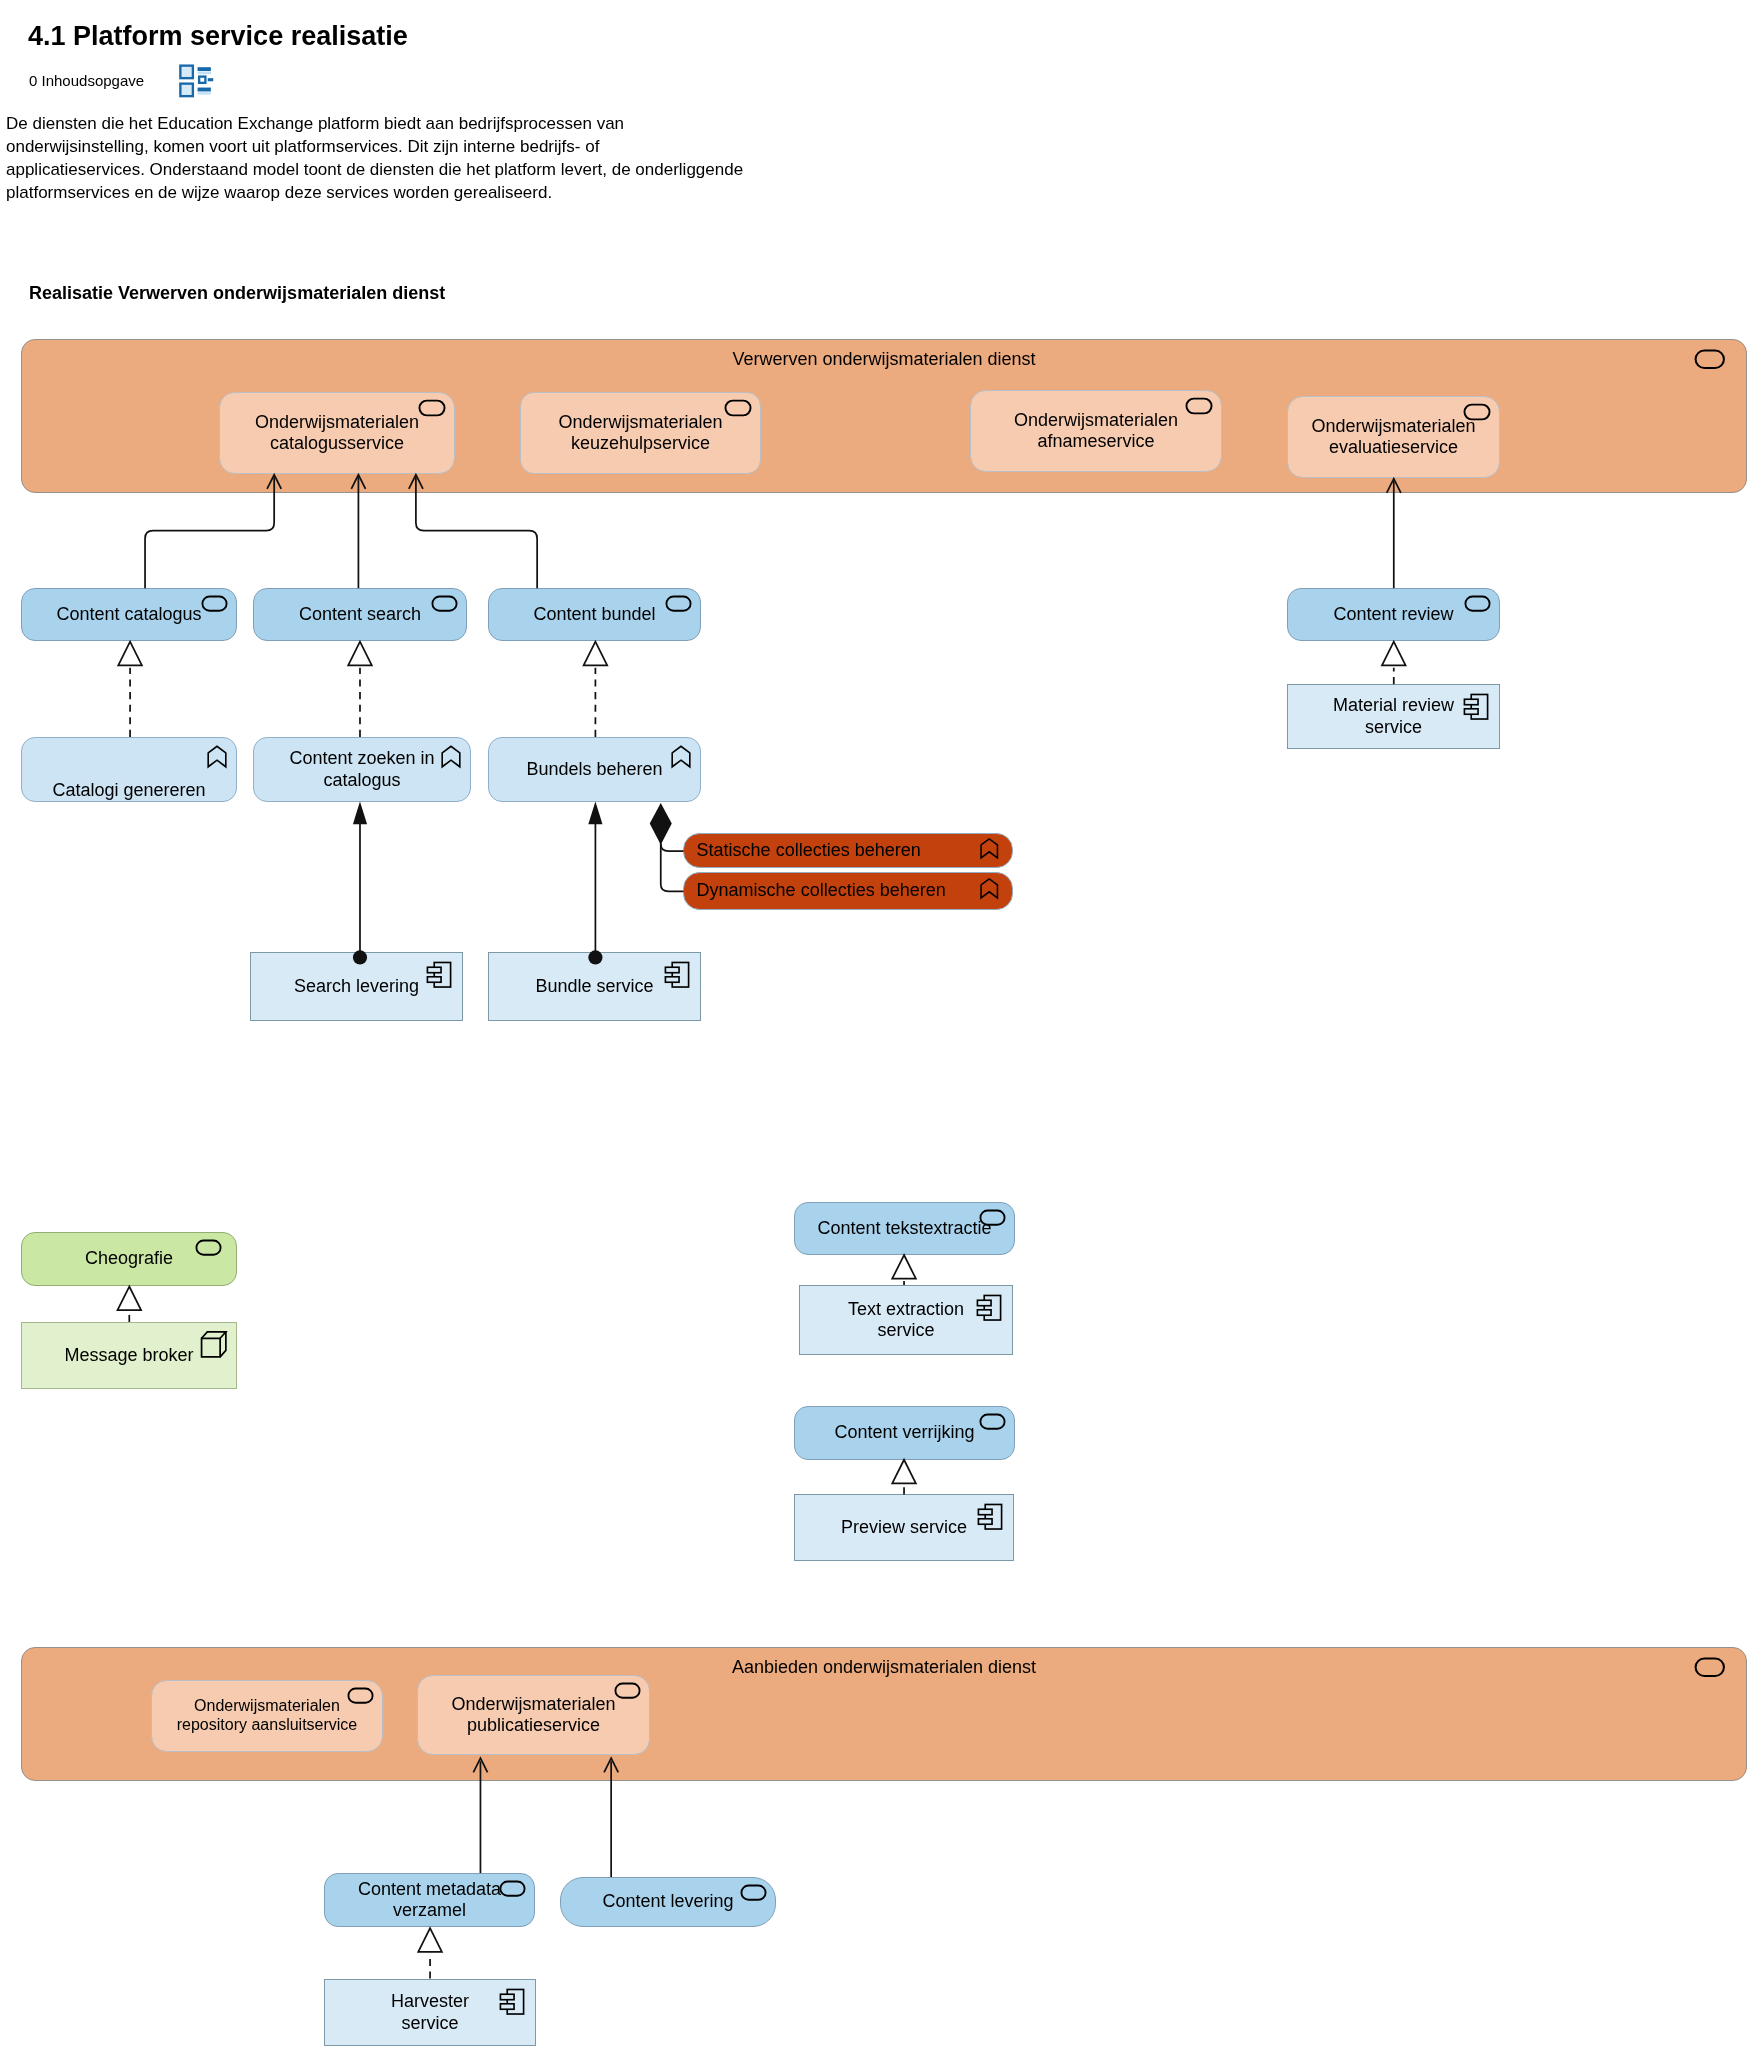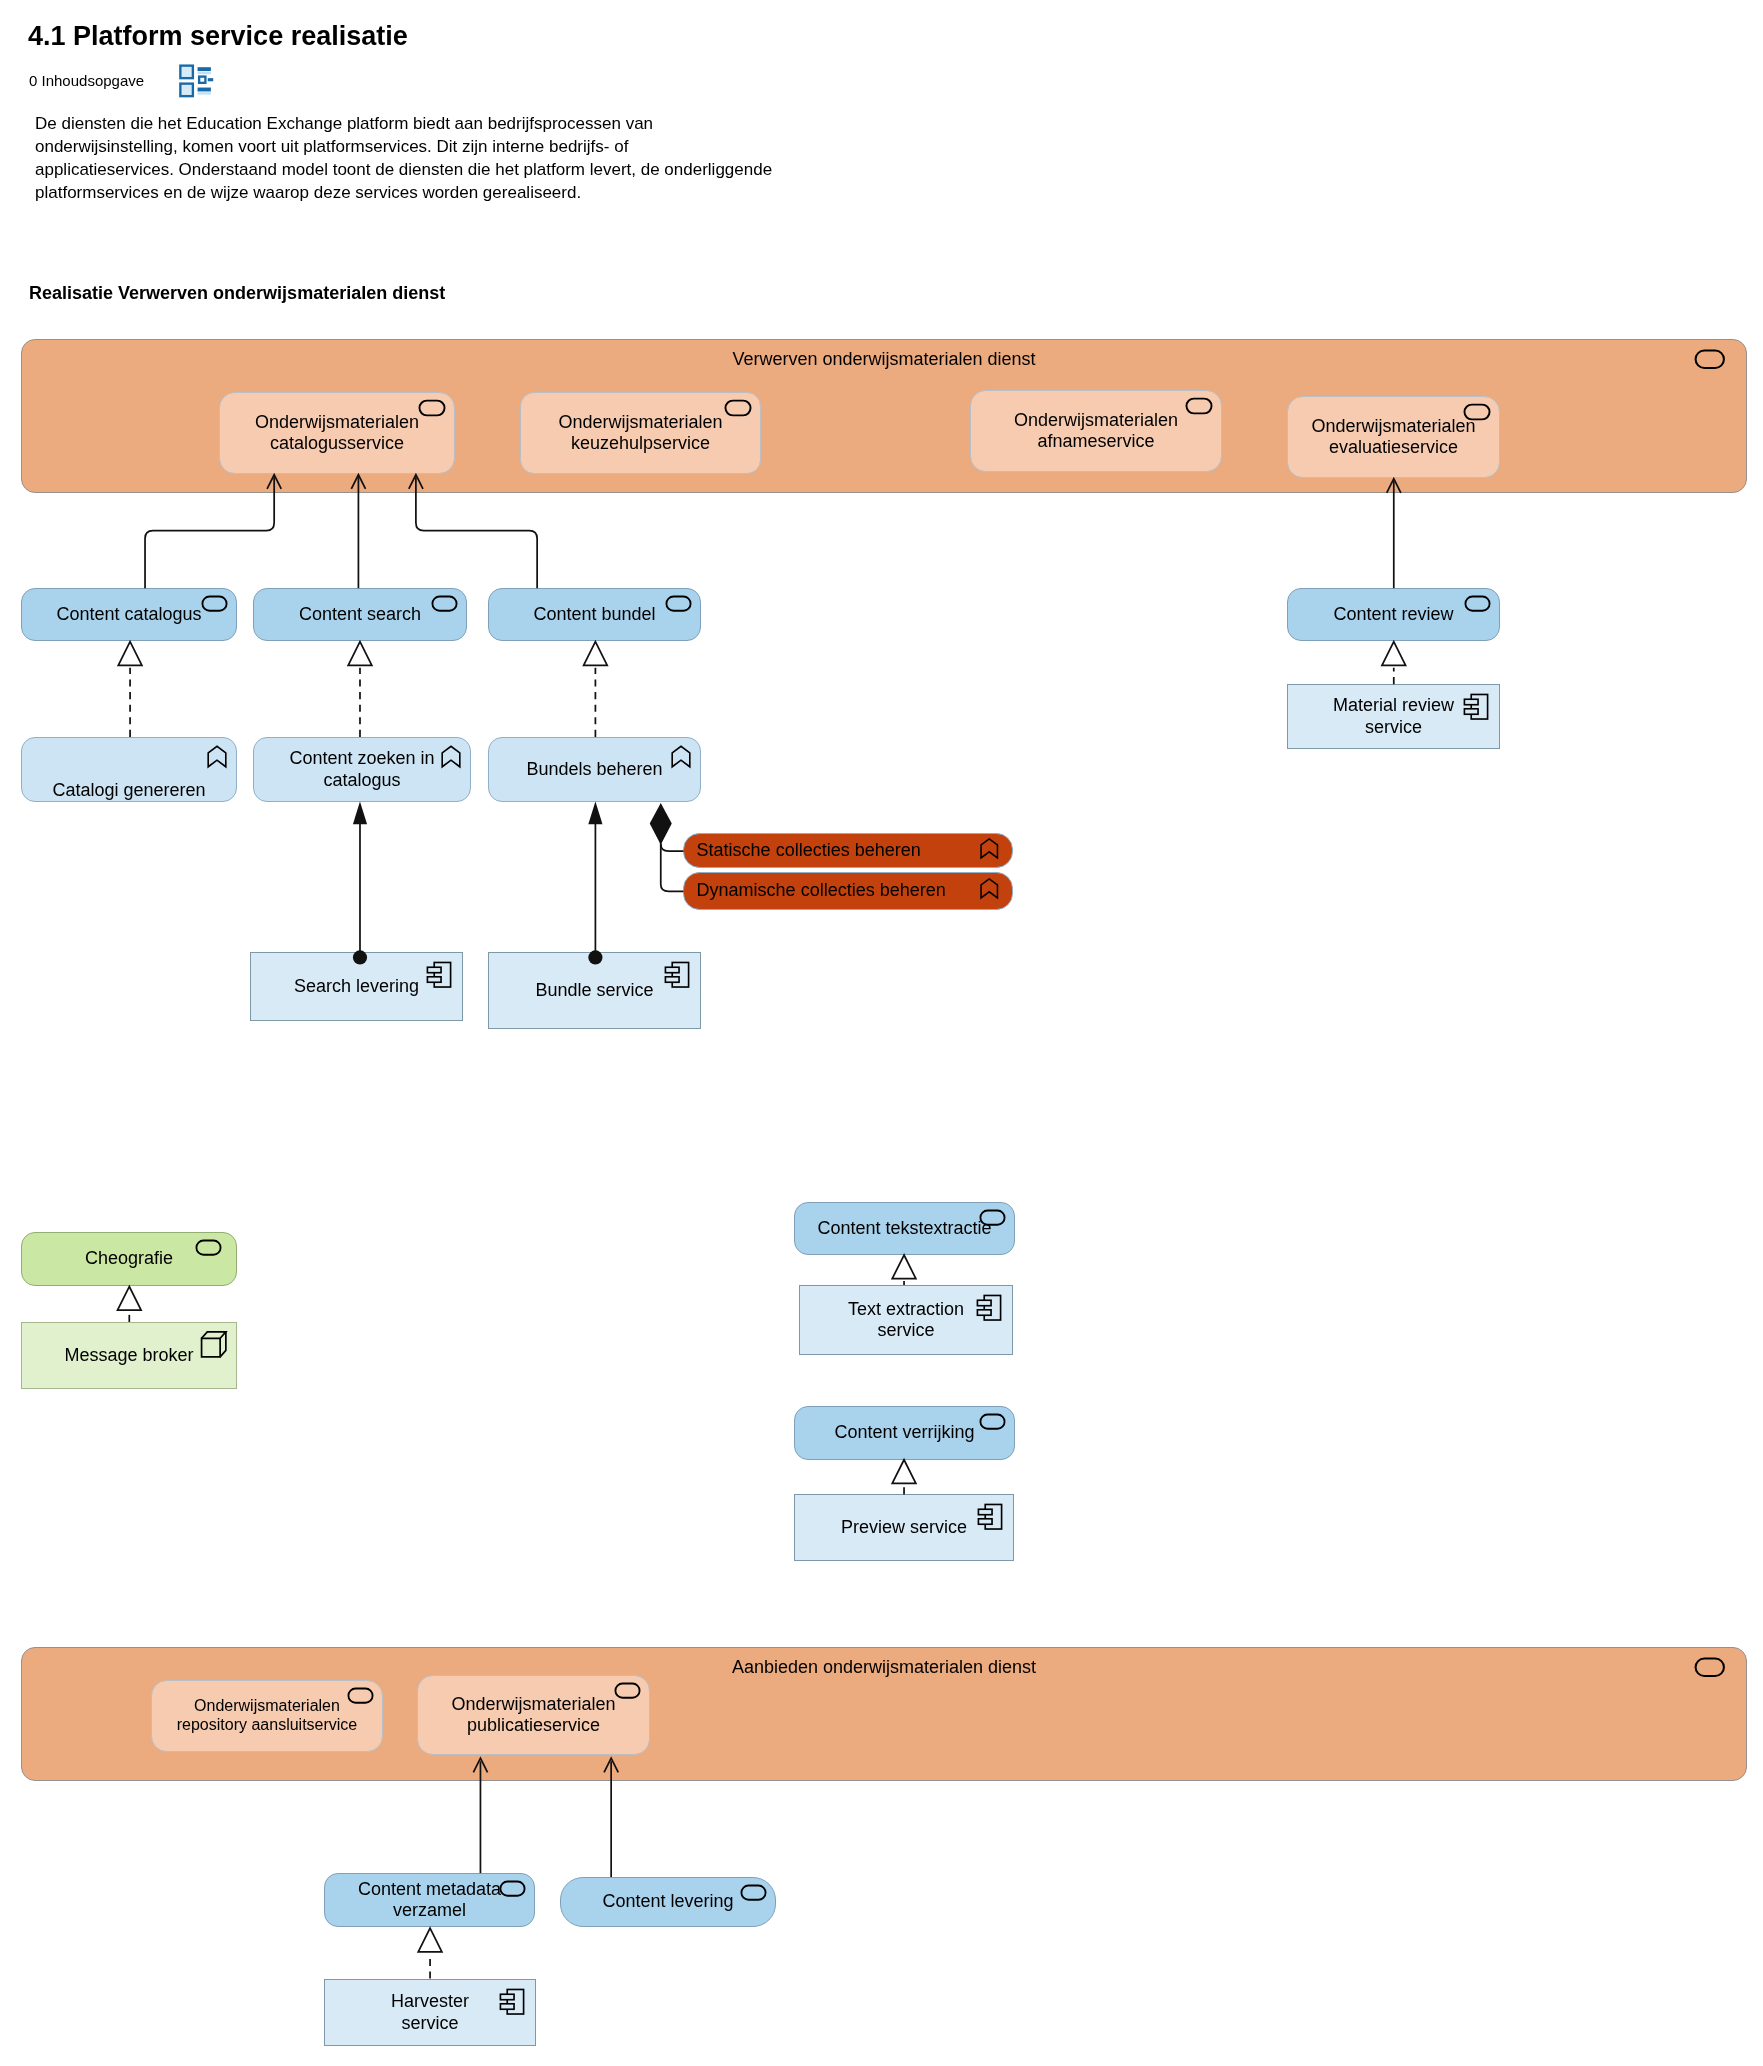--- a/index.html
+++ b/index.html
@@ -3,21 +3,21 @@
 <meta charset="utf-8">
 <style>
   html,body{margin:0;padding:0;background:#ffffff;}
   body{width:1764px;height:2066px;position:relative;overflow:hidden;
        font-family:"Liberation Sans", sans-serif;color:#000;}
   #canvas{position:absolute;left:0;top:0;width:1764px;height:2066px;}
 
   .h1{position:absolute;left:28px;top:20.5px;font-size:27px;font-weight:bold;}
   .toc-row{position:absolute;left:29px;top:72px;font-size:15px;}
   .toc-icon{position:absolute;left:178px;top:63px;}
-  .intro{position:absolute;left:35px;top:112px;font-size:17px;line-height:23px;white-space:pre-line;}
+  .intro{position:absolute;left:6px;top:112px;font-size:17px;line-height:23px;white-space:pre-line;}
   .h2{position:absolute;left:29px;top:283px;font-size:18px;font-weight:bold;}
 
   .node{position:absolute;box-sizing:border-box;display:flex;align-items:center;justify-content:center;
         text-align:center;font-size:18px;line-height:1.18;z-index:2;}
   .svc{background:#a9d3ec;border:1.6px solid #7fa0b8;border-radius:14px;padding:0 9.4px;}
   .fn{background:#cde4f4;border:1.6px solid #8fb0c8;border-radius:14px;padding:0 9.4px;}
   .fn-small{background:#c2410c;border:1.6px solid #8fb0c8;border-radius:16.5px;
             justify-content:flex-start;text-align:left;padding:0 50px 0 12.6px;}
   .cmp{background:#d8eaf6;border:1.6px solid #7d99a8;border-radius:0;padding:0 35px;}
   .inner-orange{background:#f6cbb0;border:1.6px solid #b9bfc5;border-radius:15.7px;padding:0 11px;}
@@ -172,21 +172,21 @@
 
   <div class="node cmp" style="left:250px;top:952px;width:213px;height:69px;">
     <span>Search levering</span>
     <span class="icon-tr">
       <svg width="30" height="31.5" viewBox="0 0 44 44">
           <rect x="15" y="4" width="24" height="36" fill="none" stroke="#000" stroke-width="2.4"></rect>
           <rect x="5" y="11" width="20" height="8" fill="#d8eaf6" stroke="#000" stroke-width="2.4"></rect>
           <rect x="5" y="25" width="20" height="8" fill="#d8eaf6" stroke="#000" stroke-width="2.4"></rect>
         </svg></span>
   </div>
-  <div class="node cmp" style="left:488px;top:952px;width:213px;height:77px;text-align:right;">
+  <div class="node cmp" style="left:488px;top:952px;width:213px;height:69px;text-align:right;">
     <span>Bundle service</span>
     <span class="icon-tr">
       <svg width="30" height="31.5" viewBox="0 0 44 44">
           <rect x="15" y="4" width="24" height="36" fill="none" stroke="#000" stroke-width="2.4"></rect>
           <rect x="5" y="11" width="20" height="8" fill="#d8eaf6" stroke="#000" stroke-width="2.4"></rect>
           <rect x="5" y="25" width="20" height="8" fill="#d8eaf6" stroke="#000" stroke-width="2.4"></rect>
         </svg></span>
   </div>
 
   <div class="node green-svc" style="left:21px;top:1232px;width:216px;height:54px;">

